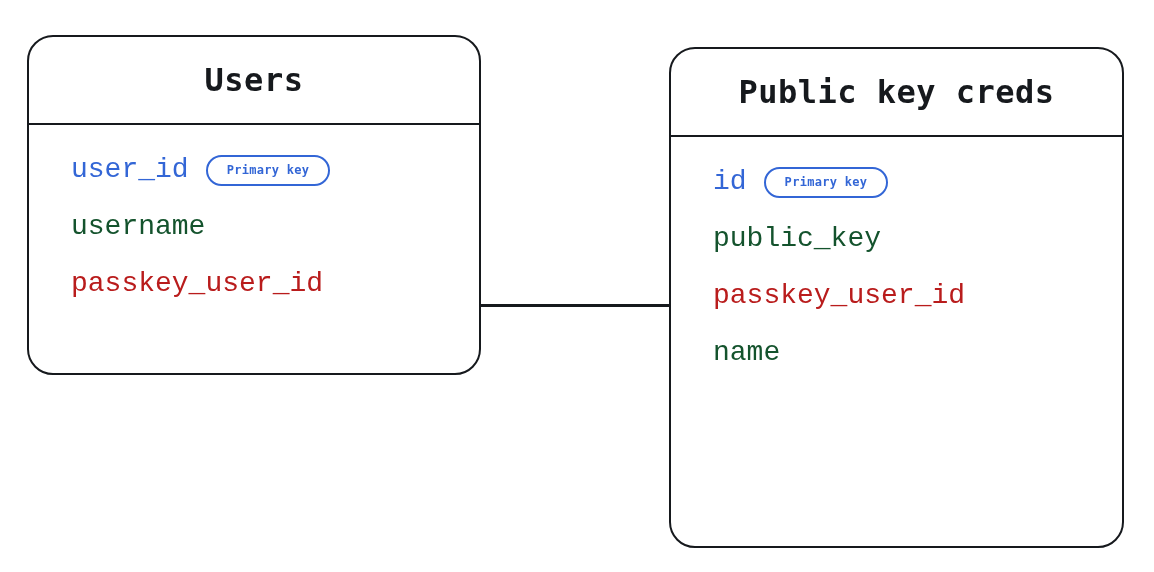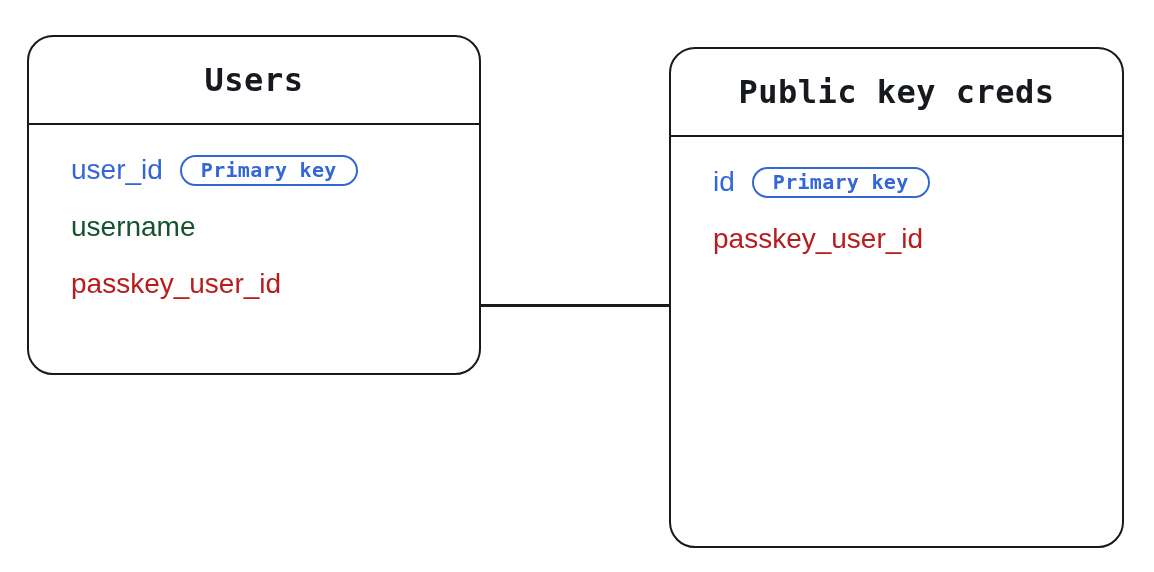--- a/index.html
+++ b/index.html
@@ -61,21 +61,21 @@
   .field-row {
     display: flex;
     align-items: center;
     height: 38px;
     margin-bottom: 19px;
     padding-left: 42px;
   }
   .field-row:last-child { margin-bottom: 0; }
 
   .field-name {
-    font-family: Liberation Sans, sans-serif;
+    font-family: Liberation Mono, monospace;
     font-size: 28px;
     line-height: 1;
     color: #16191d;
     white-space: pre;
   }
   .field-name.pk   { color: #3366d6; }
   .field-name.fk   { color: #b91c1c; }
   .field-name.plain{ color: #14532d; }
 
   .badge {
@@ -86,21 +86,21 @@
     margin-left: 17px;
     padding: 0 19px;
     box-sizing: border-box;
     border: 2px solid #3366d6;
     border-radius: 16px;
     background: #ffffff;
   }
   .badge-label {
     font-family: "DejaVu Sans Mono", "Liberation Mono", monospace;
     font-weight: 700;
-    font-size: 20px;
+    font-size: 12px;
     line-height: 1;
     letter-spacing: 0.3px;
     color: #3366d6;
     white-space: pre;
   }
 
   
   #entity-users {
     left: 27px;
     top: 35px;
@@ -165,24 +165,30 @@
 
     <div class="entity-fields">
 
       <div class="field-row">
         <span class="field-name pk">id</span>
         <span class="badge">
           <span class="badge-label">Primary key</span>
         </span>
       </div>
 
+      <div class="field-row">
+        <span class="field-name plain">public_key</span>
+      </div>
 
       <div class="field-row">
         <span class="field-name fk">passkey_user_id</span>
       </div>
 
 
+      <div class="field-row">
+        <span class="field-name plain">name</span>
+      </div>
 
 
     </div>
   </div>
 
 </div>
 
 </body></html>

